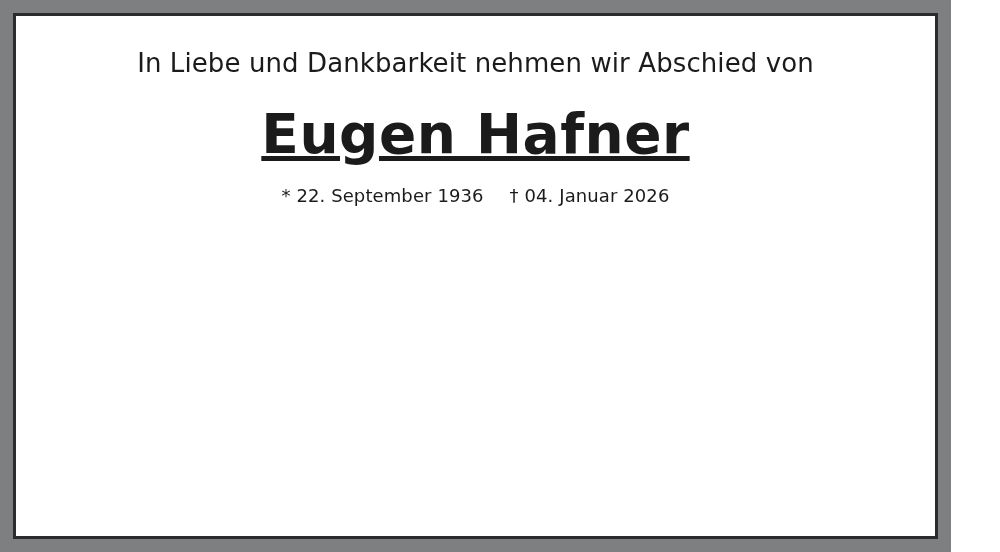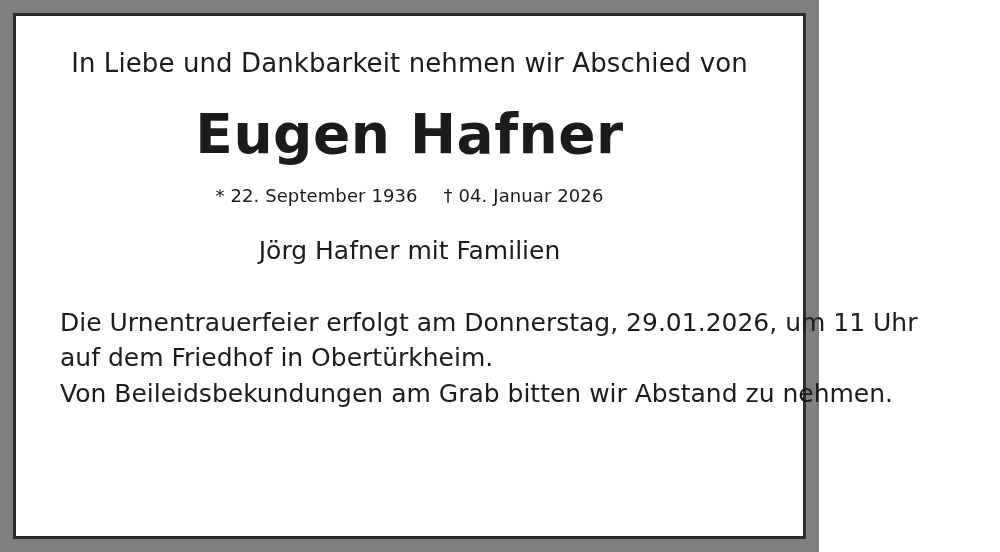--- a/index.html
+++ b/index.html
@@ -8,21 +8,21 @@
     background: #ffffff;
   }
   body {
     width: 1000px;
     height: 552px;
     font-family: "DejaVu Sans", sans-serif;
     color: #1b1b1b;
   }
   .obituary-frame {
     position: relative;
-    width: 819px;
+    width: 951px;
     height: 552px;
     box-sizing: border-box;
     background: #ffffff;
     border: 13px solid #7d7f80;
     display: block;
   }
   .inner {
     position: absolute;
     left: 0;
     top: 0;
@@ -45,20 +45,21 @@
   .intro div {
     white-space: nowrap;
   }
   .name {
     text-align: center;
     font-size: 55px;
     font-weight: bold;
     letter-spacing: 0.5px;
     margin-top: 26px;
     line-height: 1.05;
+    text-decoration: underline;
   }
   .dates {
     text-align: center;
     font-size: 18px;
     margin-top: 21px;
     letter-spacing: 0.1px;
     white-space: nowrap;
   }
   .dates .gap {
     display: inline-block;
@@ -94,23 +95,17 @@
       <div>In Liebe und Dankbarkeit nehmen wir Abschied von</div>
     </div>
 
     <div class="name">Eugen Hafner</div>
 
     <div class="dates">
       <span>* 22. September 1936</span><span class="gap"></span><span>† 04. Januar 2026</span>
     </div>
 
     <div class="family">
-      <div>Jörg Hafner mit Familien</div>
     </div>
 
-    <div class="details">
-      <div>Die Urnentrauerfeier erfolgt am Donnerstag, 29.01.2026, um 11 Uhr</div>
-      <div>auf dem Friedhof in Obertürkheim.</div>
-      <div>Von Beileidsbekundungen am Grab bitten wir Abstand zu nehmen.</div>
-    </div>
 
   </div>
 </div>
 
 </body></html>

